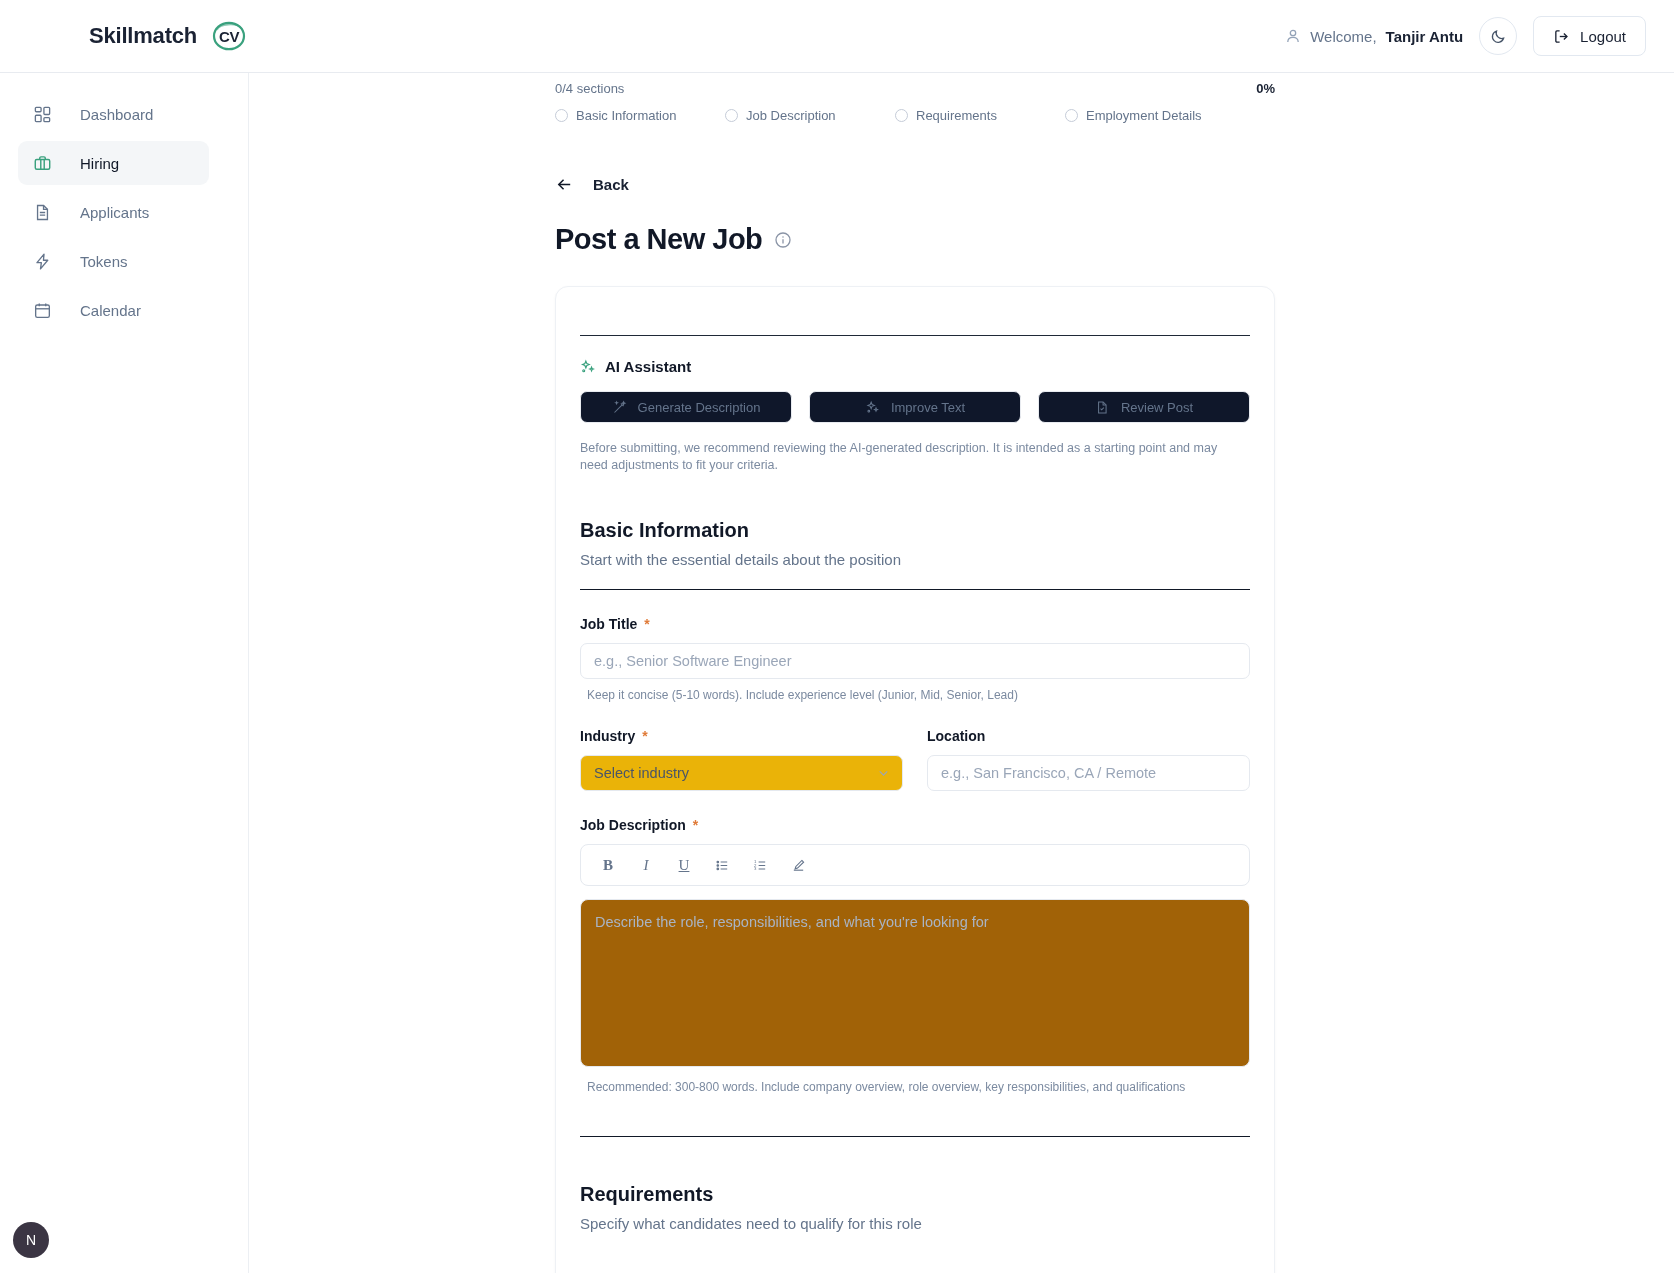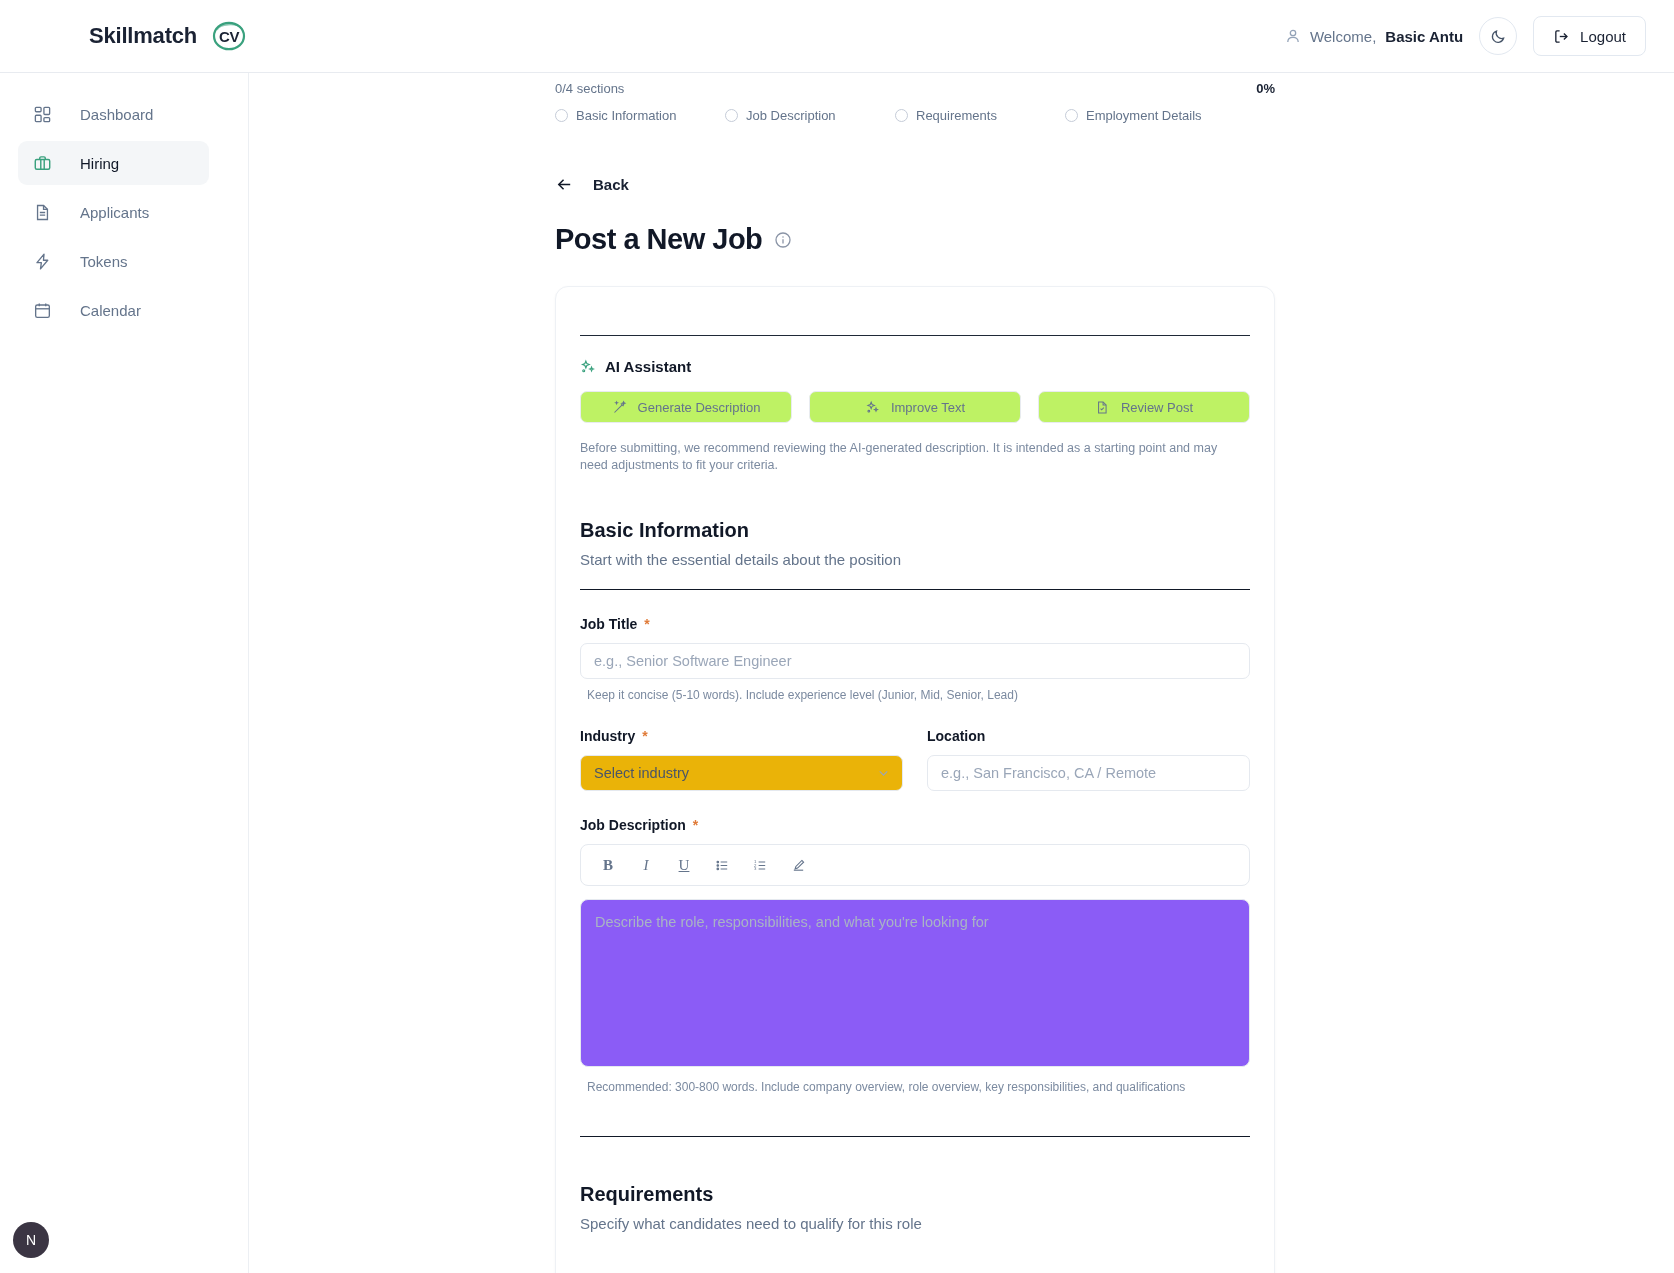--- a/index.html
+++ b/index.html
@@ -137,21 +137,21 @@
 
   .ai-head {
     display: flex; align-items: center; gap: 9px;
     font-size: 15px; font-weight: bold; color: #111827;
     margin-bottom: 16px;
   }
   .ai-btns { display: flex; gap: 17px; }
   .ai-btn {
     flex: 1; height: 32px;
     border: 1px solid #e8ebf0; border-radius: 7px;
-    background: #bef264; cursor: pointer;
+    background: #0f172a; cursor: pointer;
     display: flex; align-items: center; justify-content: center; gap: 11px;
     font-size: 13px; color: #64748b;
   }
   .ai-note {
     margin-top: 17px;
     font-size: 12.5px; line-height: 1.33; color: #7b8aa0;
     max-width: 660px;
   }
 
   .section-title {
@@ -199,21 +199,21 @@
   }
   .tool-btn {
     width: 26px; height: 26px; border-radius: 5px;
     display: flex; align-items: center; justify-content: center;
     cursor: pointer; color: #64748b;
     font-size: 15px;
   }
   .editor-area {
     margin-top: 13px;
     height: 168px; border: 1px solid #e5e9ef; border-radius: 8px;
-    background: #8b5cf6; padding: 14px 14px;
+    background: #a16207; padding: 14px 14px;
     font-size: 14.5px; color: #111827;
     font-family: "Liberation Sans", sans-serif;
     resize: none; outline: none; width: 100%;
   }
   .editor-area::placeholder { color: #a9b4c4; }
 
   
   .fab {
     position: absolute; left: 13px; bottom: 15px;
     width: 36px; height: 36px; border-radius: 50%;
@@ -239,21 +239,21 @@
     </span>
   </div>
 
   <div class="topbar-right">
     <div class="welcome">
       <svg width="16" height="16" viewBox="0 0 16 16" fill="none" stroke="#94a3b8" stroke-width="1.3">
         <circle cx="8" cy="5" r="2.7"></circle>
           <path d="M2.8 14c0-2.9 2.3-4.6 5.2-4.6S13.2 11.1 13.2 14"></path>
       </svg>
       <span>Welcome,</span>
-      <b>Basic Antu</b>
+      <b>Tanjir Antu</b>
     </div>
 
     <div class="icon-btn-round">
       <svg width="17" height="17" viewBox="0 0 17 17" fill="none" stroke="#475569" stroke-width="1.3">
         <path d="M13.6 10.2A5.6 5.6 0 0 1 6.5 3.1a5.7 5.7 0 1 0 7.1 7.1z"></path>
       </svg>
     </div>
 
     <div class="logout-btn">
       <svg width="17" height="17" viewBox="0 0 18 18" fill="none" stroke="#1a2233" stroke-width="1.4">

